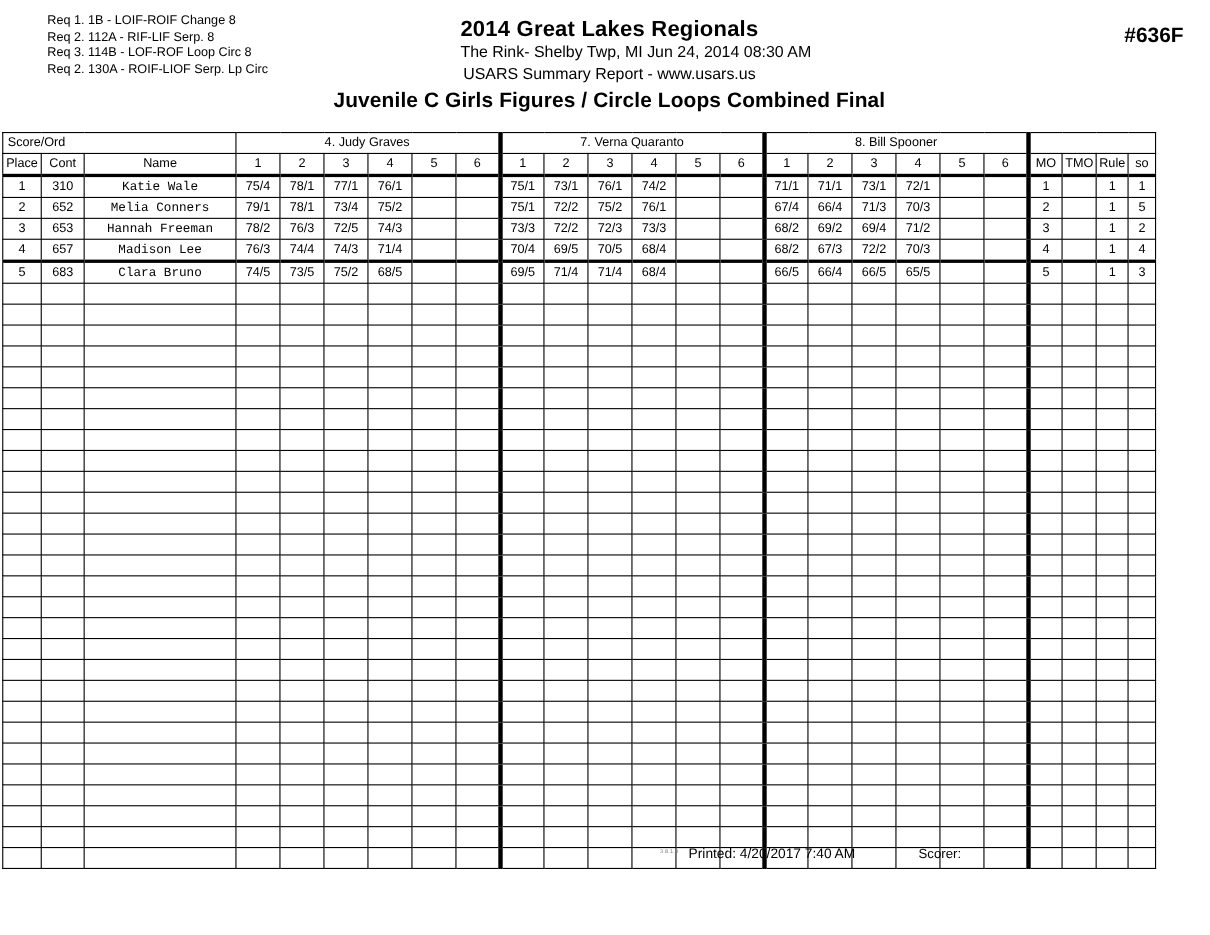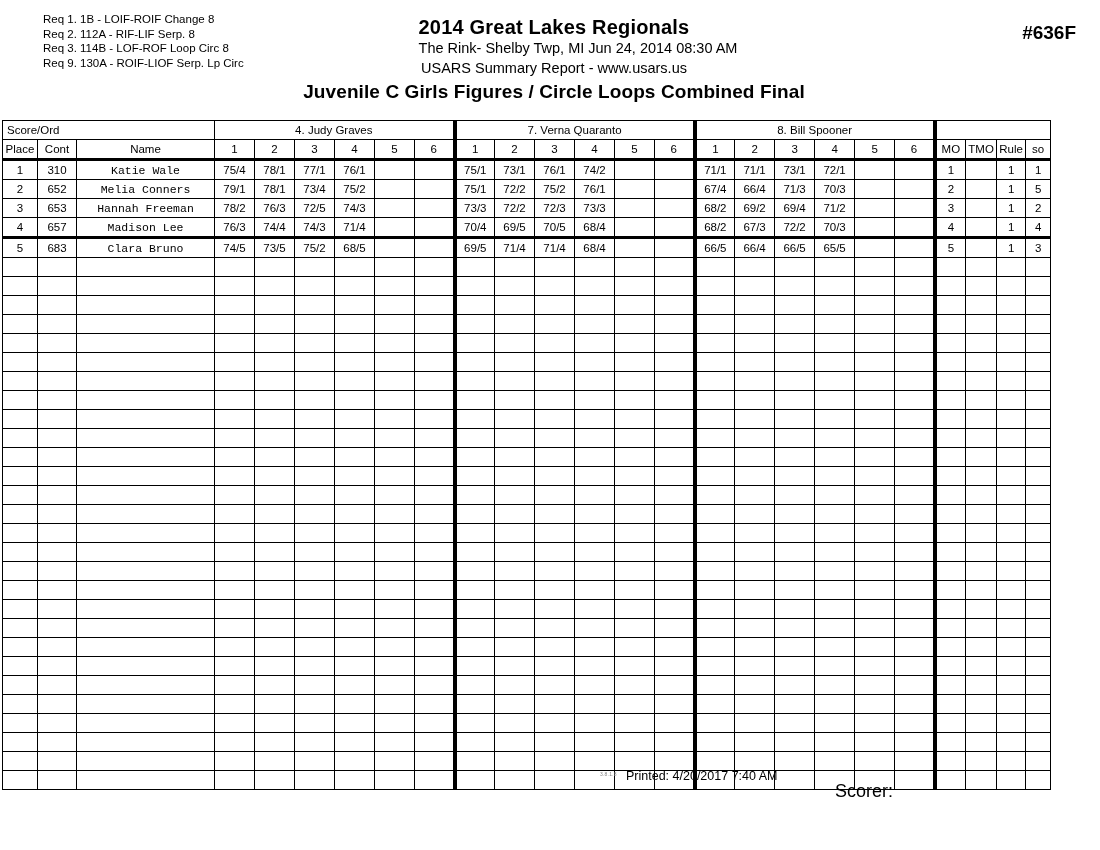--- a/index.html
+++ b/index.html
@@ -146,32 +146,32 @@
   #printed {
     position: absolute;
     left: 626px;
     top: 0px;
     font-size: 12.5px;
     white-space: nowrap;
   }
   #scorer {
     position: absolute;
     left: 835px;
-    top: 12px;
-    font-size: 18px;
+    top: 0px;
+    font-size: 12px;
   }
 </style>
 </head>
 <body>
 
 <div id="reqs">
   <span class="req-line">Req  1.  1B - LOIF-ROIF Change 8</span>
   <span class="req-line">Req  2.  112A - RIF-LIF Serp. 8</span>
   <span class="req-line">Req  3.  114B - LOF-ROF Loop Circ 8</span>
-  <span class="req-line">Req  9.  130A - ROIF-LIOF Serp. Lp Circ</span>
+  <span class="req-line">Req  2.  130A - ROIF-LIOF Serp. Lp Circ</span>
 </div>
 
 <div id="title-block">
   <div id="meet-title">2014 Great Lakes Regionals</div>
   <div id="venue-line">The Rink- Shelby Twp, MI  Jun 24, 2014  08:30 AM</div>
   <div id="report-line">USARS Summary Report - www.usars.us</div>
   <div id="event-title">Juvenile C Girls Figures / Circle Loops Combined Final</div>
 </div>
 
 <div id="event-number">#636F</div>

